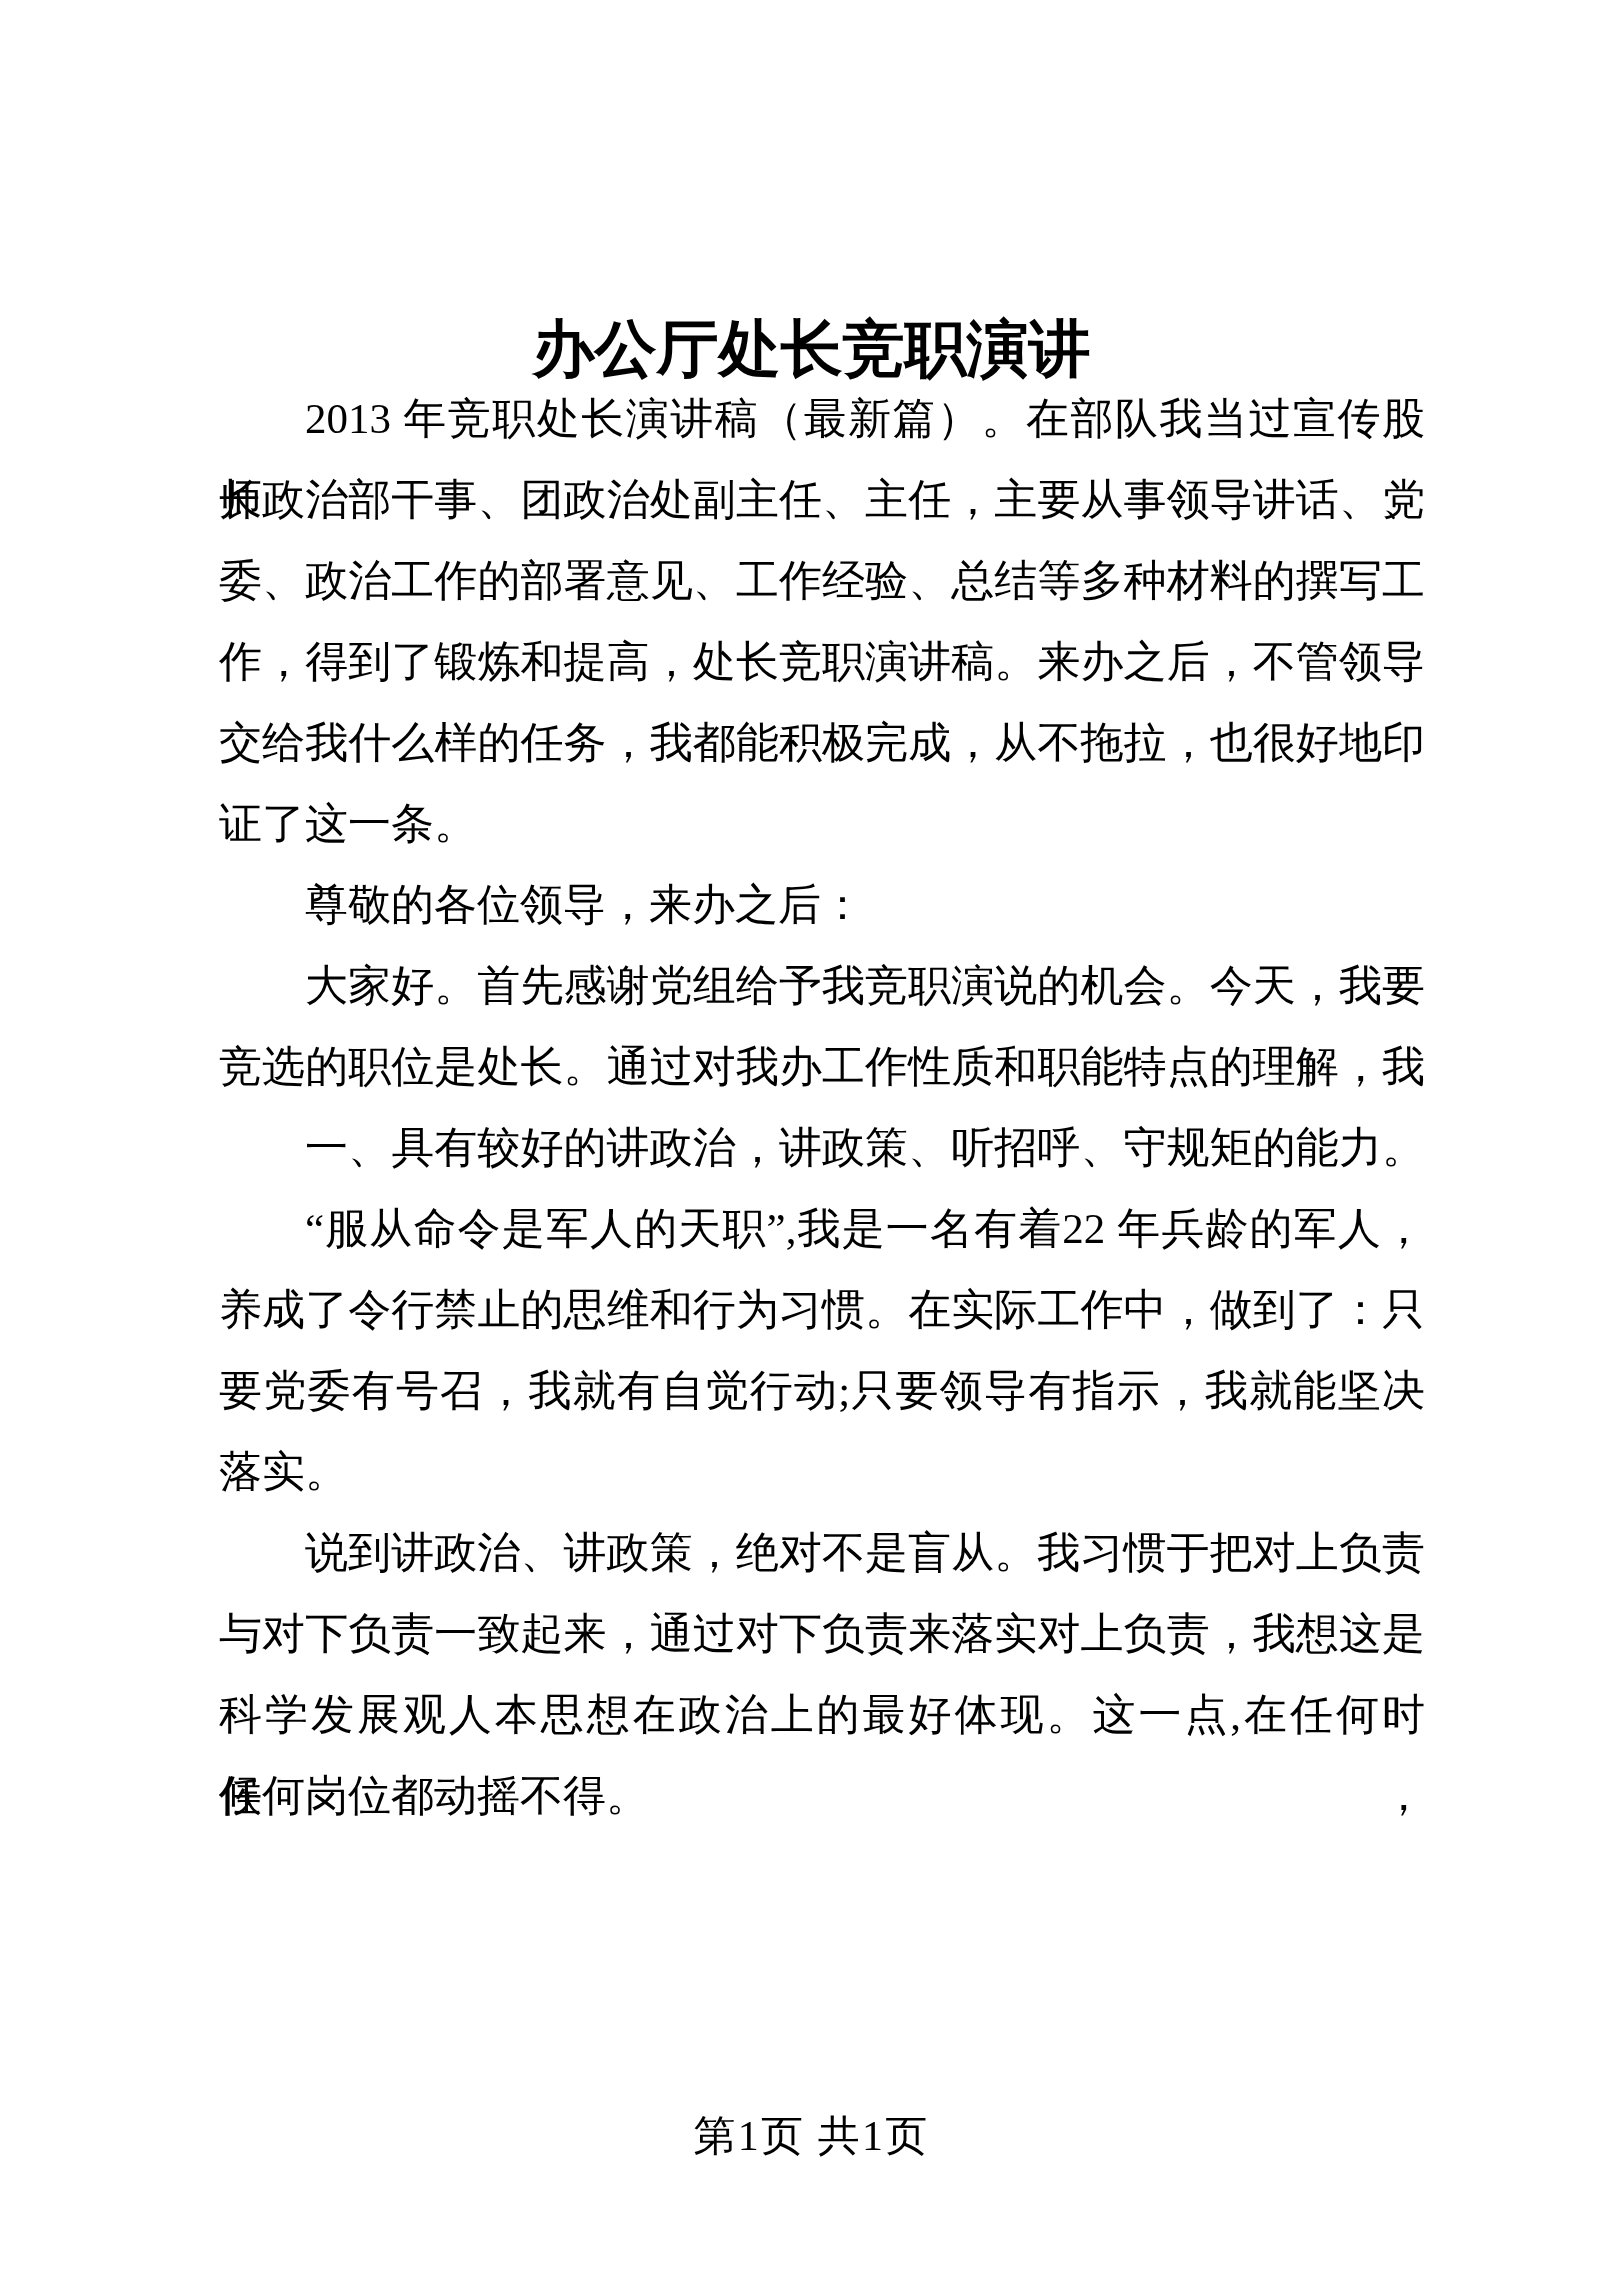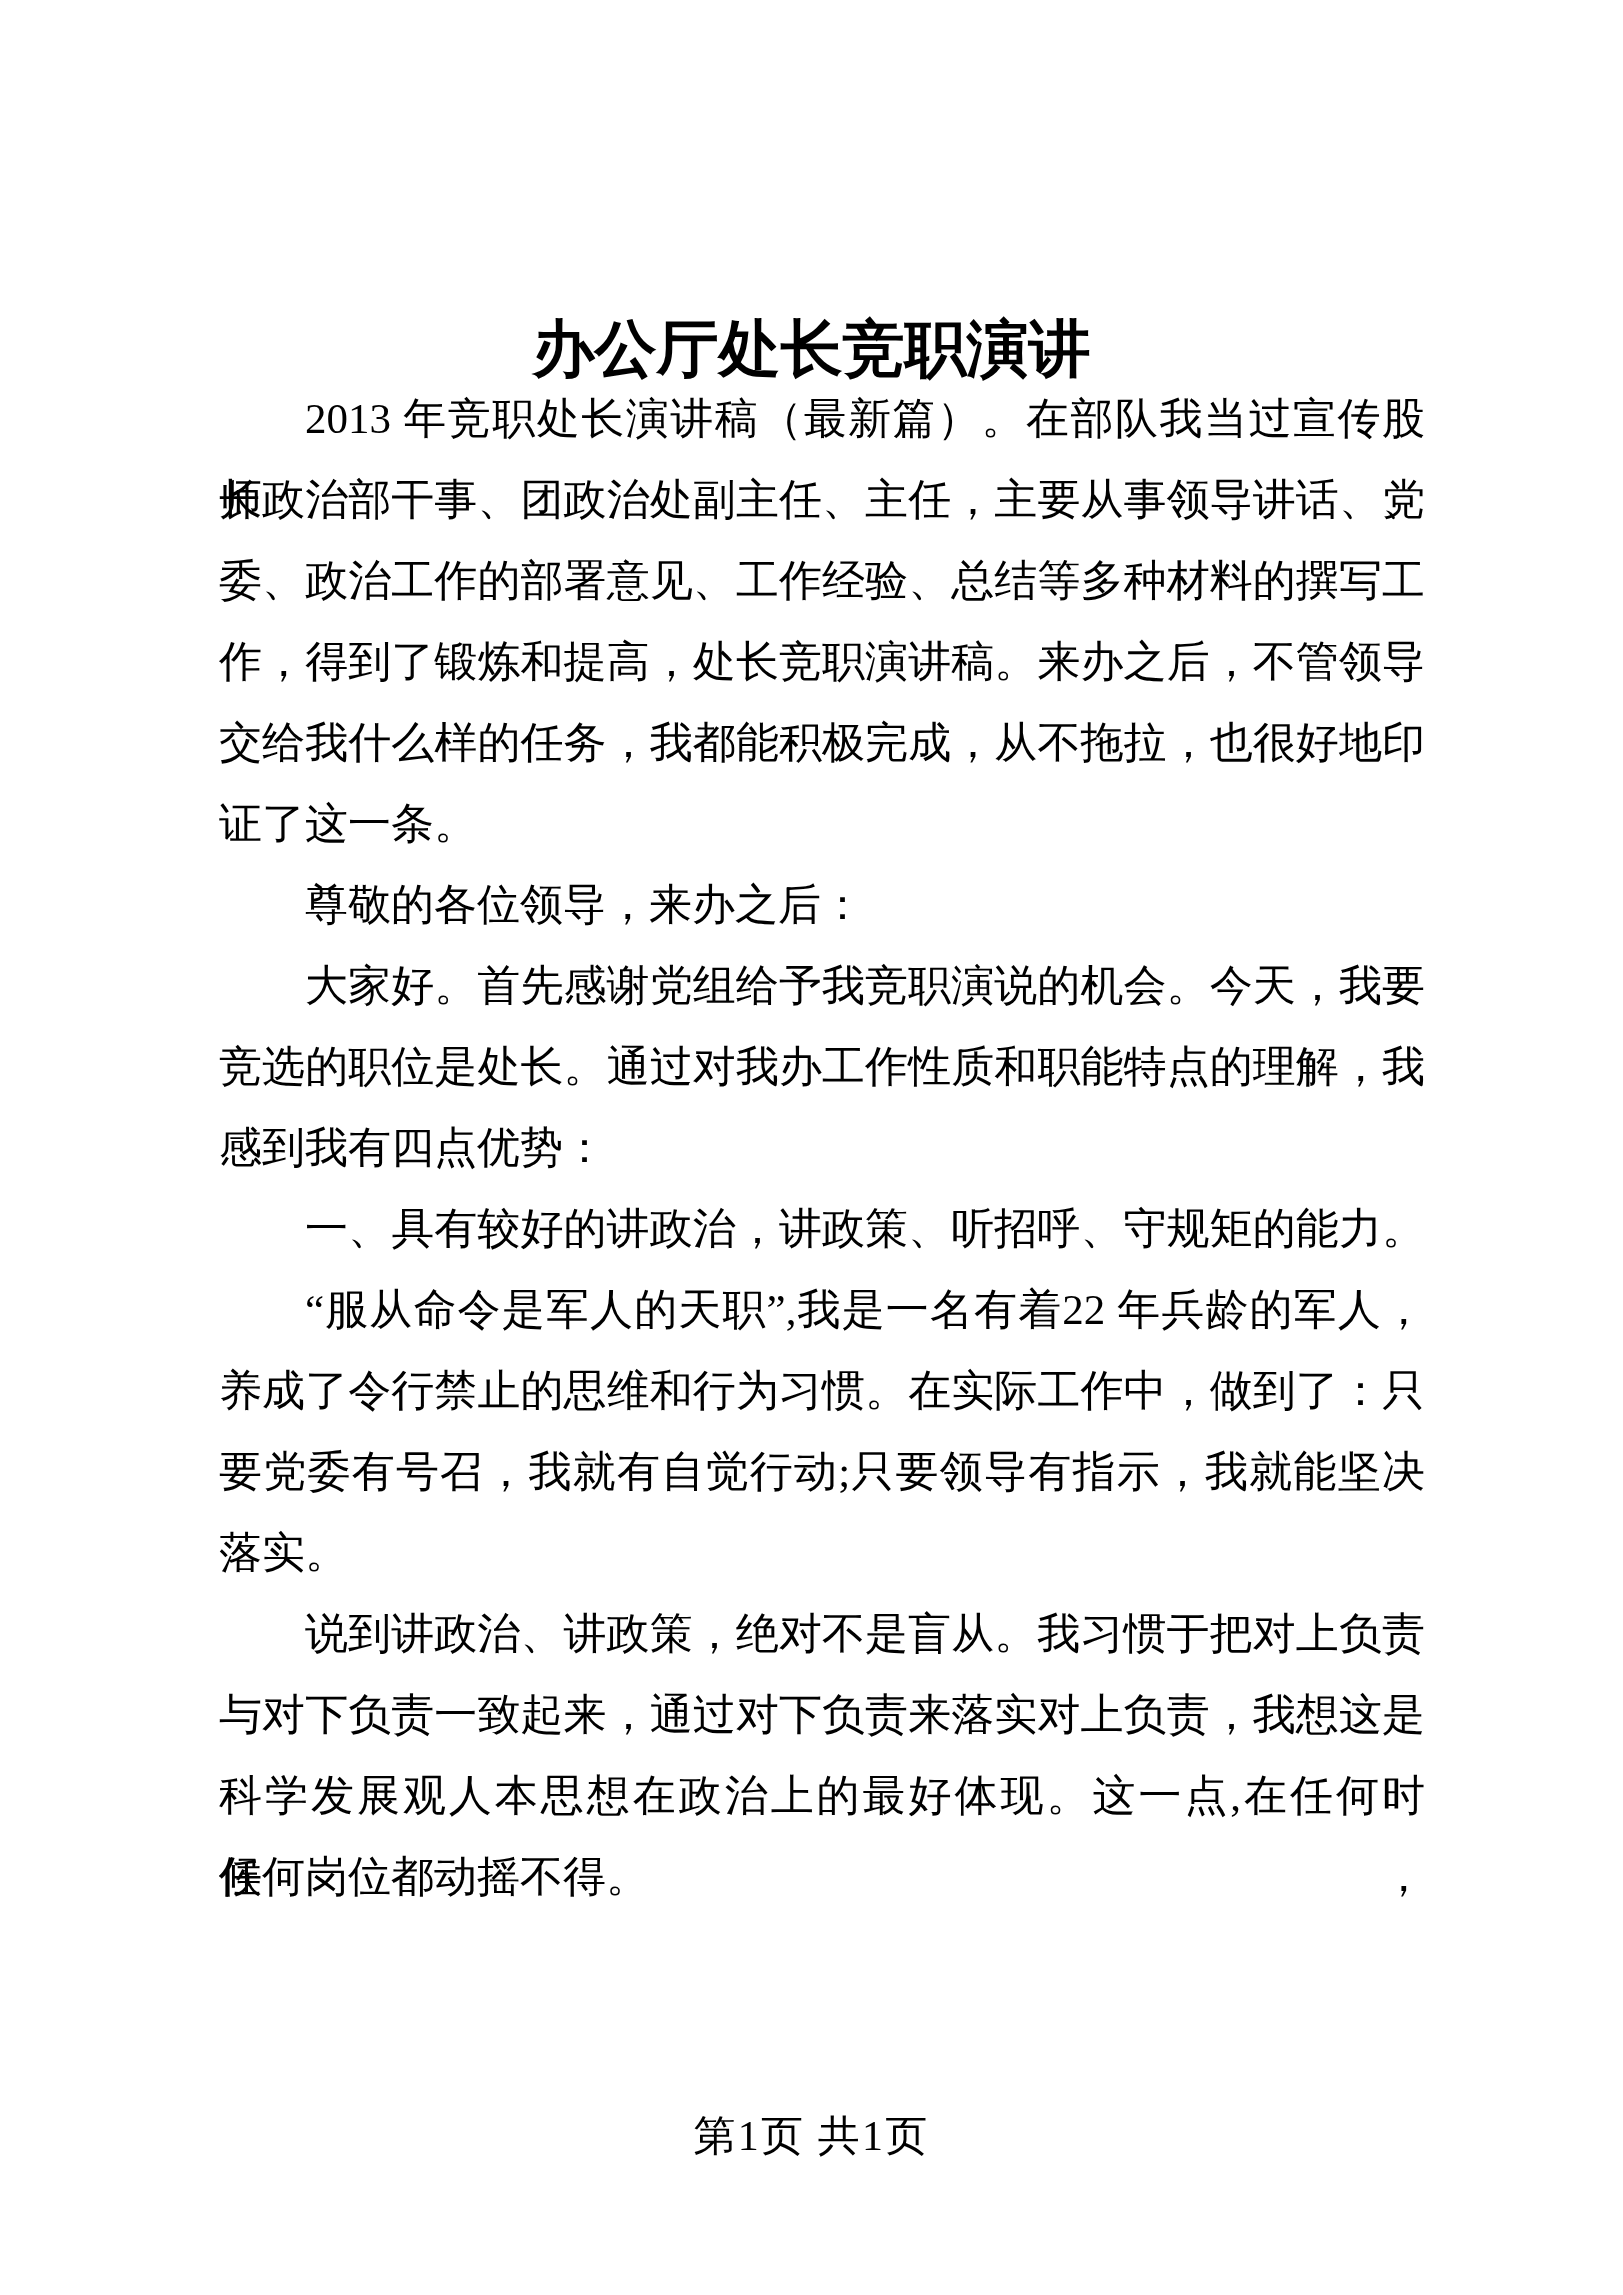--- a/index.html
+++ b/index.html
@@ -70,21 +70,20 @@
   <main class="doc-body">
       <div class="line full first">2013 年竞职处长演讲稿（最新篇）。在部队我当过宣传股长、</div>
       <div class="line full">师政治部干事、团政治处副主任、主任，主要从事领导讲话、党</div>
       <div class="line full">委、政治工作的部署意见、工作经验、总结等多种材料的撰写工</div>
       <div class="line full">作，得到了锻炼和提高，处长竞职演讲稿。来办之后，不管领导</div>
       <div class="line full">交给我什么样的任务，我都能积极完成，从不拖拉，也很好地印</div>
       <div class="line">证了这一条。</div>
       <div class="line first">尊敬的各位领导，来办之后：</div>
       <div class="line full first">大家好。首先感谢党组给予我竞职演说的机会。今天，我要</div>
       <div class="line full">竞选的职位是处长。通过对我办工作性质和职能特点的理解，我</div>
-      <div class="line">感到我有四点优势：</div>
       <div class="line full first">一、具有较好的讲政治，讲政策、听招呼、守规矩的能力。</div>
       <div class="line full first">“服从命令是军人的天职”,我是一名有着22 年兵龄的军人，</div>
       <div class="line full">养成了令行禁止的思维和行为习惯。在实际工作中，做到了：只</div>
       <div class="line full">要党委有号召，我就有自觉行动;只要领导有指示，我就能坚决</div>
       <div class="line">落实。</div>
       <div class="line full first">说到讲政治、讲政策，绝对不是盲从。我习惯于把对上负责</div>
       <div class="line full">与对下负责一致起来，通过对下负责来落实对上负责，我想这是</div>
       <div class="line full">科学发展观人本思想在政治上的最好体现。这一点,在任何时候，</div>
       <div class="line">任何岗位都动摇不得。</div>
     </main>

